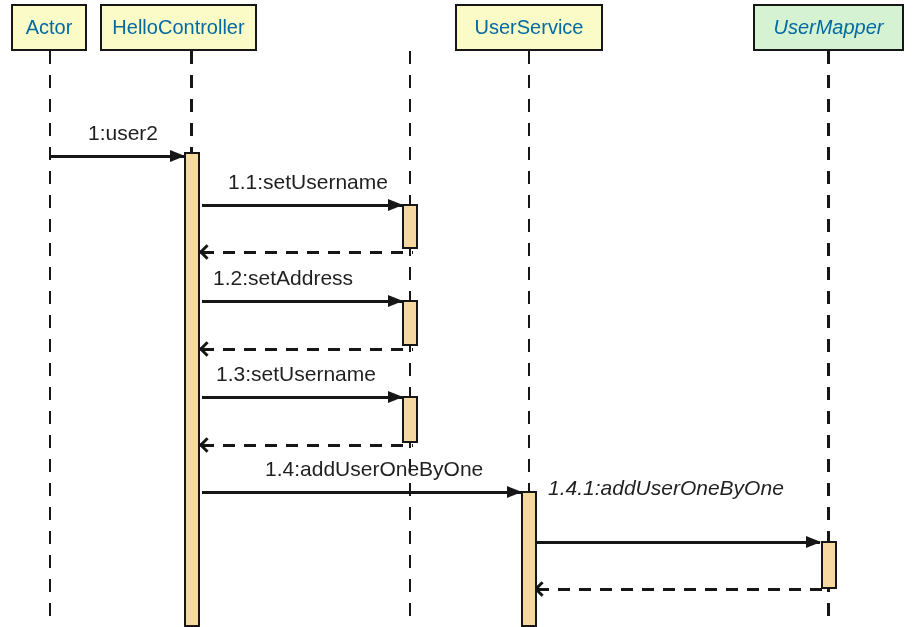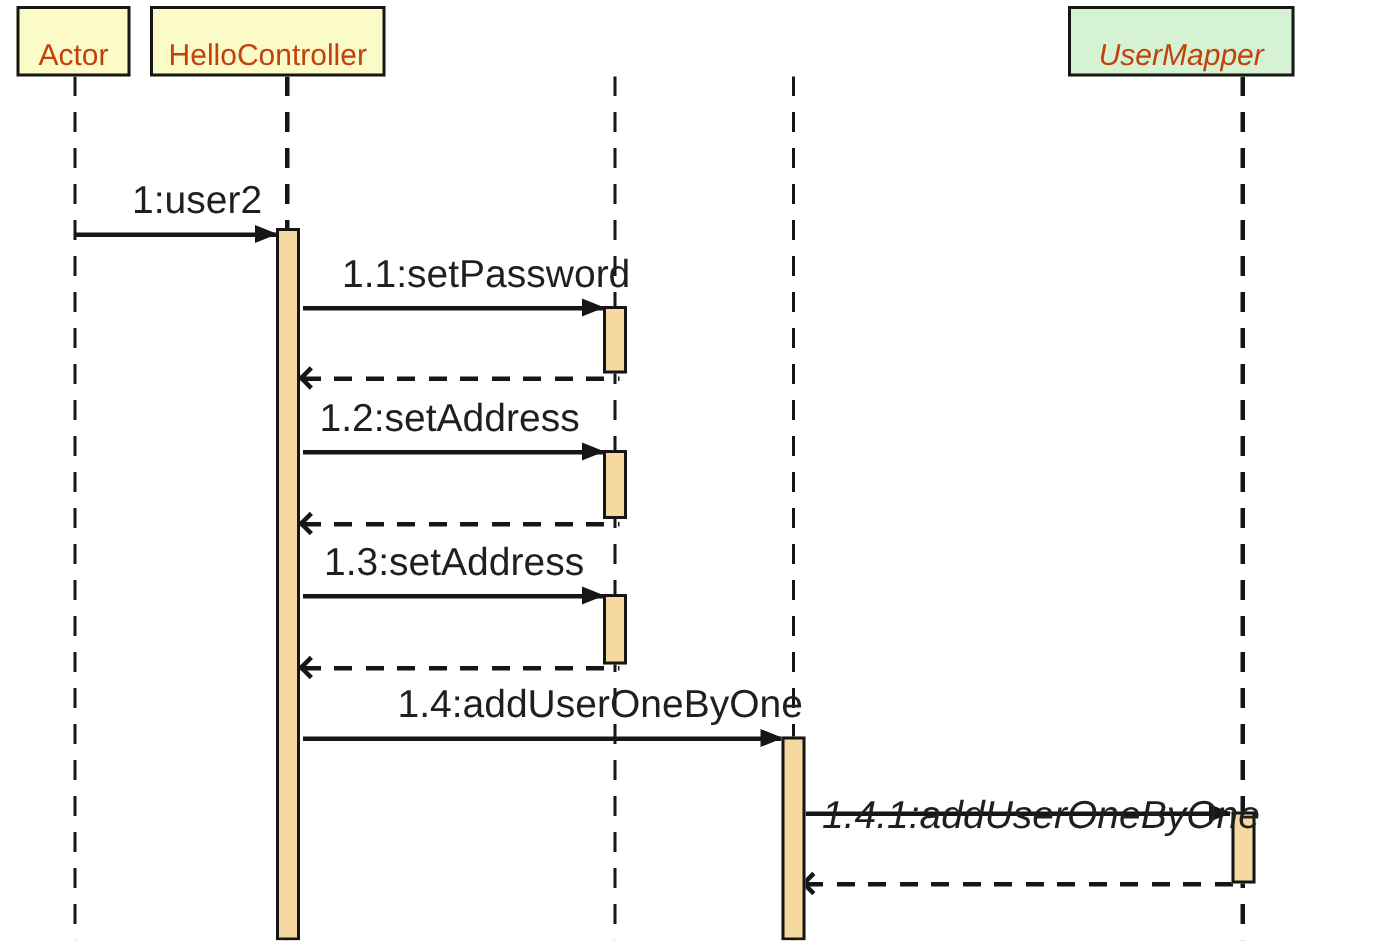--- a/index.html
+++ b/index.html
@@ -14,24 +14,24 @@
   }
   
   .pbox {
     position: absolute;
     top: 4px;
     height: 47px;
     box-sizing: border-box;
     border: 2.5px solid #161616;
     background: #fbfbc8;
     display: flex;
-    align-items: flex-end;
+    align-items: center;
     justify-content: center;
     font-size: 20px;
-    color: #c2410c;
+    color: #0369a1;
     z-index: 5;
   }
   .pbox.iface { background: #d5f2d2; font-style: italic; }
   
   .lifeline {
     position: absolute;
     top: 51px;
     bottom: 0;
     width: 2.5px;
     background: repeating-linear-gradient(180deg, #161616 0 13px, transparent 13px 24px);
@@ -74,21 +74,21 @@
     top: 50%;
     width: 11px; height: 11px;
     box-sizing: border-box;
     border-left: 3px solid #161616;
     border-bottom: 3px solid #161616;
     transform: translateY(-50%) rotate(45deg);
   }
   
   .mlabel {
     position: absolute;
-    font-size: 26px;
+    font-size: 21px;
     line-height: 26px;
     white-space: nowrap;
     color: #1f1f1f;
     z-index: 6;
   }
   .mlabel.italic { font-style: italic; }
 </style>
 </head>
 <body>
 
@@ -99,21 +99,24 @@
   <div class="lifeline" style="left:408.75px"></div>
   <div class="lifeline" style="left:527.75px"></div>
   <div class="lifeline" style="left:827.25px"></div>
 
   <div class="pbox" style="left:11px;width:76px">
     <span>Actor</span>
   </div>
   <div class="pbox" style="left:100px;width:157px">
     <span>HelloController</span>
   </div>
-  <div class="pbox iface" style="left:712px;width:151px">
+  <div class="pbox" style="left:455px;width:148px">
+    <span>UserService</span>
+  </div>
+  <div class="pbox iface" style="left:753px;width:151px">
     <span>UserMapper</span>
   </div>
 
   <div class="activation" style="left:183.5px;top:152px;height:475px"></div>
   <div class="activation" style="left:402px;top:204px;height:45px"></div>
   <div class="activation" style="left:402px;top:300px;height:46px"></div>
   <div class="activation" style="left:402px;top:396px;height:47px"></div>
   <div class="activation" style="left:521px;top:491px;height:136px"></div>
   <div class="activation" style="left:820.5px;top:541px;height:48px"></div>
 
@@ -122,19 +125,19 @@
   <div class="msg ret" style="left:201.5px;top:250.5px;width:211px"></div>
   <div class="msg call" style="left:201.5px;top:299.5px;width:200px"></div>
   <div class="msg ret" style="left:201.5px;top:347.5px;width:211px"></div>
   <div class="msg call" style="left:201.5px;top:395.5px;width:200px"></div>
   <div class="msg ret" style="left:201.5px;top:443.5px;width:211px"></div>
   <div class="msg call" style="left:201.5px;top:490.5px;width:319px"></div>
   <div class="msg call" style="left:537px;top:540.5px;width:283px"></div>
   <div class="msg ret" style="left:537px;top:587.5px;width:286px"></div>
 
   <div class="mlabel" style="left:88px;top:120px">1:user2</div>
-  <div class="mlabel" style="left:228px;top:169px">1.1:setPassword</div>
+  <div class="mlabel" style="left:228px;top:169px">1.1:setUsername</div>
   <div class="mlabel" style="left:213px;top:265px">1.2:setAddress</div>
-  <div class="mlabel" style="left:216px;top:361px">1.3:setAddress</div>
+  <div class="mlabel" style="left:216px;top:361px">1.3:setUsername</div>
   <div class="mlabel" style="left:265px;top:456px">1.4:addUserOneByOne</div>
-  <div class="mlabel italic" style="left:548px;top:530px">1.4.1:addUserOneByOne</div>
+  <div class="mlabel italic" style="left:548px;top:475px">1.4.1:addUserOneByOne</div>
 
 </div>
 
 </body></html>

